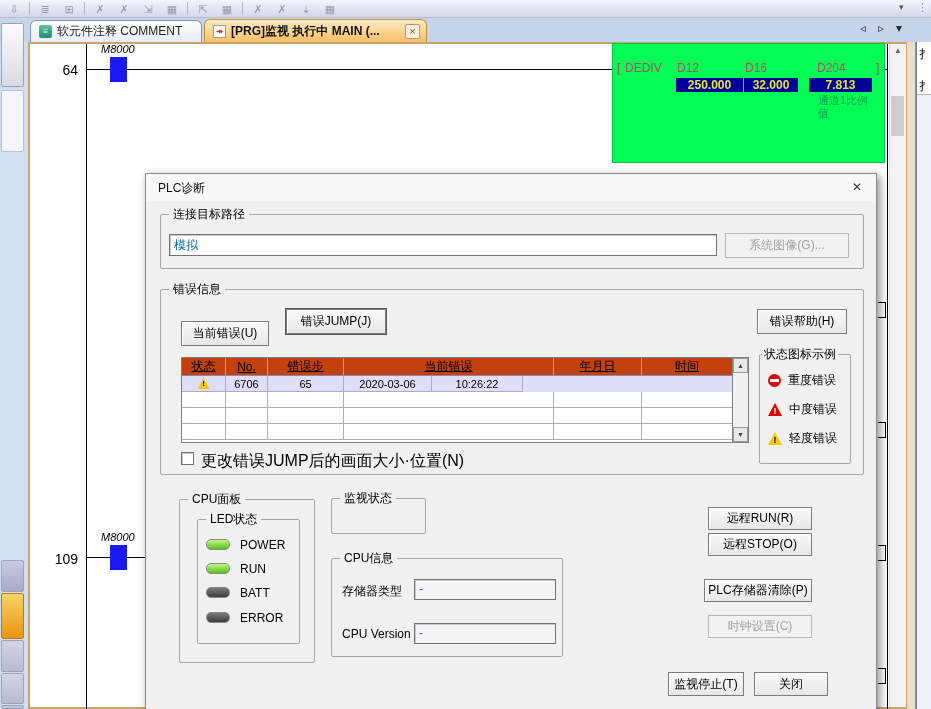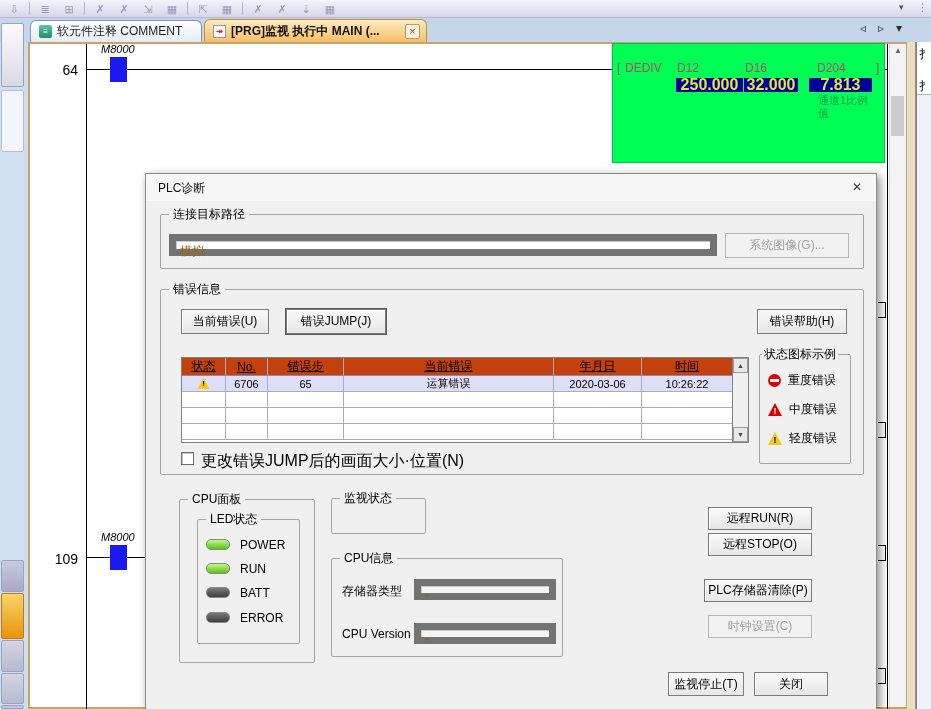--- a/index.html
+++ b/index.html
@@ -28,41 +28,41 @@
   #sidepanel{left:916px;top:42px;width:15px;height:667px;background:#fff;border-left:1px solid #6e88ac;overflow:hidden;}
   .ladline{background:#000;}
   .rnum{font-size:14px;color:#000;text-align:right;width:38px;}
   .clabel{font-size:11px;color:#000;font-style:italic;}
   .contact{background:#1a1af0;width:17px;height:25px;}
   .endbr{width:8px;height:16px;border-top:1px solid #000;border-right:1px solid #000;border-bottom:1px solid #000;}
 
   
   #gblock{left:613px;top:44px;width:271px;height:118px;background:#00fe55;outline:1px solid #00c447;}
   .opcode{position:absolute;top:17px;font-size:12px;color:#b04a66;white-space:nowrap;}
-  .vbox{position:absolute;top:34px;height:14px;background:#000098;color:#e6e62e;font-size:16px;font-weight:bold;text-align:center;line-height:14px;}
+  .vbox{position:absolute;top:34px;height:14px;background:#000098;color:#e6e62e;font-size:12px;font-weight:bold;text-align:center;line-height:14px;}
   .gcomment{position:absolute;left:205px;top:50px;width:62px;color:#009f4e;font-size:11px;line-height:13px;}
 
   
   #vsb{left:889px;top:44px;width:17px;height:663px;background:#f3f3f3;border-left:1px solid #dedede;}
   .sbarr{font-size:8px;color:#666;text-align:center;}
   #vsbthumb{left:891px;top:96px;width:13px;height:40px;background:#cdcdcd;}
 
   
   .lsbtn{left:1px;width:23px;border:1px solid #9aa2c0;border-radius:2px;}
 
   
   #dlg{left:145px;top:173px;width:732px;height:537px;background:#f0f0f0;border:1px solid #8b8b8b;box-shadow:3px 3px 9px rgba(0,0,0,.45);z-index:10;}
   #dlgtitle{left:0;top:0;width:730px;height:27px;background:#f7f7f7;}
   #dlgtitle span{position:absolute;left:12px;top:6px;font-size:12px;color:#111;}
   #dlgclose{left:702px;top:6px;width:18px;height:16px;text-align:center;font-size:12px;color:#333;}
   .grp{position:absolute;border:1px solid #a6a6a6;border-radius:2px;}
   .glabel{position:absolute;top:-8px;left:8px;background:#f0f0f0;padding:0 4px;font-size:12px;line-height:15px;color:#000;white-space:nowrap;}
   .btn{position:absolute;display:flex;align-items:center;justify-content:center;font-size:12px;color:#000;background:linear-gradient(#f9f9f9,#e7e7e7);border:1px solid #7b7b7b;box-shadow:inset 1px 1px 0 #fff;}
   .btn.dis{color:#a3a3a3;border-color:#b6b6b6;background:#f1f1f1;box-shadow:none;}
-  .sunken{position:absolute;background:#fff;border:7px solid #737373;box-shadow:inset 1px 1px 0 #c9c9c9;font-size:12px;padding:2px 4px;color:#a16207;}
+  .sunken{position:absolute;background:#fff;border:1px solid #737373;box-shadow:inset 1px 1px 0 #c9c9c9;font-size:12px;padding:2px 4px;color:#0369a1;}
   .sunken.gray{background:#f4f4f4;}
 
   
   #tbl{position:absolute;left:20px;top:67px;width:568px;height:86px;border:1px solid #808080;background:#fff;}
   .trow{display:flex;height:16px;}
   .thead{height:18px;background:#c2410c;text-decoration:underline;}
   .tcell{border-right:1px solid #aaaacd;border-bottom:1px solid #aaaacd;font-size:11px;text-align:center;overflow:hidden;display:flex;align-items:center;justify-content:center;}
   .thead .tcell{font-size:12px;border-bottom:1px solid #8888b0;}
   .c0{width:44px;}.c1{width:42px;}.c2{width:76px;}.c3{width:210px;}.c4{width:88px;}.c5{width:91px;}
   .selrow{background:#dedef6;}
@@ -190,40 +190,39 @@
     <div class="abs" id="dlgclose">✕</div>
 
     <div class="grp" style="left:14px;top:40px;width:704px;height:55px;">
       <span class="glabel">连接目标路径</span>
       <div class="sunken" style="left:8px;top:19px;width:548px;height:22px;">模拟</div>
       <div class="btn dis" style="left:564px;top:18px;width:124px;height:25px;">系统图像(G)...</div>
     </div>
 
     <div class="grp" style="left:14px;top:115px;width:704px;height:186px;">
       <span class="glabel">错误信息</span>
-      <div class="btn" style="left:20px;top:19px;width:88px;height:25px;">当前错误(U)</div>
+      <div class="btn" style="left:20px;top:31px;width:88px;height:25px;">当前错误(U)</div>
       <div class="btn" style="left:125px;top:19px;width:100px;height:25px;outline:1px solid #5a5a5a;">错误JUMP(J)</div>
       <div class="btn" style="left:596px;top:19px;width:90px;height:25px;">错误帮助(H)</div>
 
       <div id="tbl">
         <div class="trow thead">
           <div class="tcell c0">状态</div>
           <div class="tcell c1">No.</div>
           <div class="tcell c2">错误步</div>
           <div class="tcell c3">当前错误</div>
           <div class="tcell c4">年月日</div>
           <div class="tcell c5">时间</div>
         </div>
         <div class="trow selrow">
           <div class="tcell c0">
               <span class="tri yel" style="width:12px;height:11px;font-size:8px;">!</span>
             </div>
           <div class="tcell c1">6706</div>
           <div class="tcell c2">65</div>
-          <div class="tcell c3">运算错误</div>
           <div class="tcell c4">2020-03-06</div>
           <div class="tcell c5">10:26:22</div>
         </div>
         <div class="trow">
           <div class="tcell c0"></div>
             <div class="tcell c1"></div>
             <div class="tcell c2"></div>
             <div class="tcell c3"></div>
             <div class="tcell c4"></div>
             <div class="tcell c5"></div>

